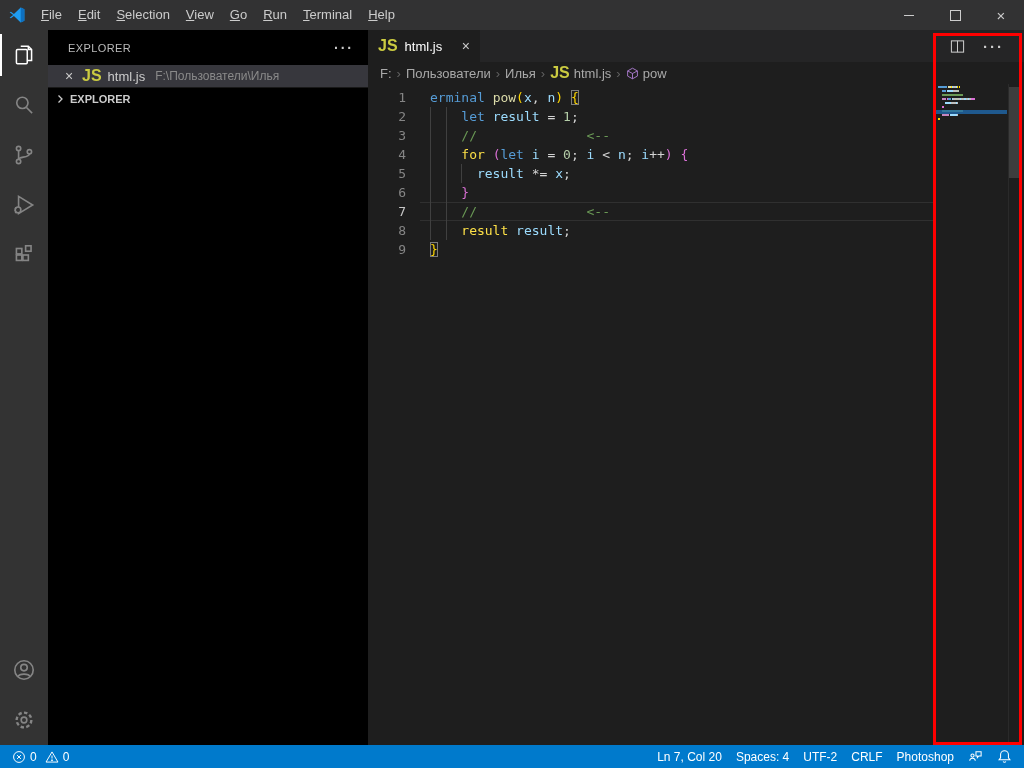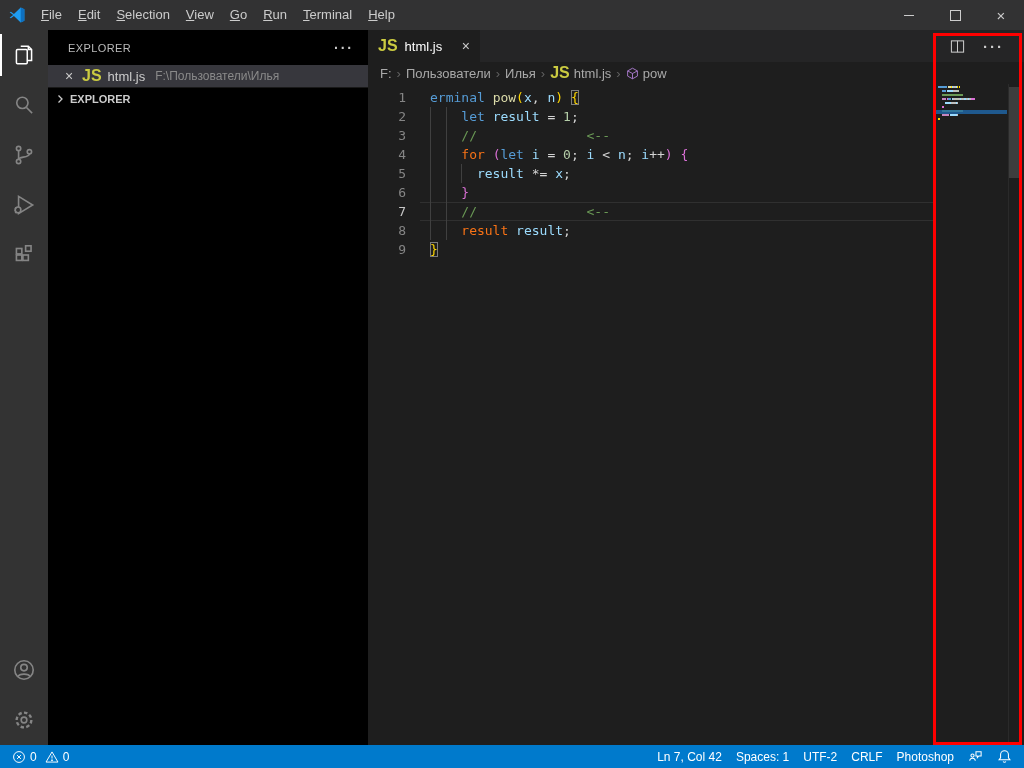--- a/index.html
+++ b/index.html
@@ -47,21 +47,21 @@
   .bc-item{display:flex;align-items:center;gap:4px}
   .editor-body{position:relative;height:661px}
   .code-lines{padding-top:4px;margin-right:91px}
   .code-row{display:flex;height:19px;font-family:"DejaVu Sans Mono",monospace;font-size:13px;line-height:19px}
   .ln{width:52px;text-align:right;padding-right:14px;box-sizing:border-box;color:#858585;flex-shrink:0}
   .code-row.current .ln{color:#c6c6c6}
   .ltext{position:relative;flex:1;padding-left:10px;white-space:pre;color:#d4d4d4}
   .code-row.current .ltext{box-shadow:inset 0 1px 0 #303030,inset 0 -1px 0 #303030}
   .guide{position:absolute;top:0;bottom:0;width:1px;background:#404040}
   .tk-k{color:#569cd6}.tk-f{color:#dcdcaa}.tk-v{color:#9cdcfe}.tk-n{color:#b5cea8}
-  .tk-c{color:#6a9955}.tk-p{color:#f97316}.tk-o{color:#d4d4d4}
+  .tk-c{color:#6a9955}.tk-p{color:#fde047}.tk-o{color:#d4d4d4}
   .tk-b1{color:#ffd700}.tk-b2{color:#da70d6}
   .tk-bm{color:#ffd700;outline:1px solid #7d7d7d;outline-offset:-1px}
   
   .minimap{position:absolute;left:568px;top:2px;width:70px;height:200px}
   .mm-line{position:absolute;left:2px;right:0;height:2px}
   .mm-line b{position:absolute;top:0;height:2px}
   .mm-highlight{position:absolute;left:565px;top:26px;width:74px;height:4px;background:rgba(32,110,180,0.75)}
   .sb-rail{position:absolute;left:640px;top:0;bottom:0;width:1px;background:#2a2a2a}
   .vscroll{position:absolute;left:641px;top:3px;width:13px;height:91px;background:rgba(121,121,121,0.35)}
   
@@ -365,22 +365,22 @@
         <svg width="14" height="14" viewBox="0 0 16 16" fill="none" stroke="#ffffff" stroke-width="1.1">
           <path d="M8 2.2 L14.8 13.8 H1.2 Z"></path>
             <path d="M8 6.3 V9.8"></path>
             <circle cx="8" cy="11.7" r="0.6" fill="#ffffff"></circle>
         </svg>
       </span>
       <span>0</span>
     </div>
   </div>
   <div class="sb-group-right">
-    <div class="sb-item">Ln 7, Col 42</div>
-    <div class="sb-item">Spaces: 1</div>
+    <div class="sb-item">Ln 7, Col 20</div>
+    <div class="sb-item">Spaces: 4</div>
     <div class="sb-item">UTF-2</div>
     <div class="sb-item">CRLF</div>
     <div class="sb-item">Photoshop</div>
     <div class="sb-item">
       <svg width="15" height="15" viewBox="0 0 16 16" fill="none" stroke="#ffffff" stroke-width="1.1">
         <path d="M8.5 3 H14 V7.5 H11.5 L10 9.2 V7.5 H8.5 Z"></path>
         <circle cx="4.8" cy="7" r="1.7"></circle>
         <path d="M1.8 12.5 C2 10.6 3.3 9.8 4.8 9.8 C6.3 9.8 7.6 10.6 7.8 12.5"></path>
       </svg>
     </div>

